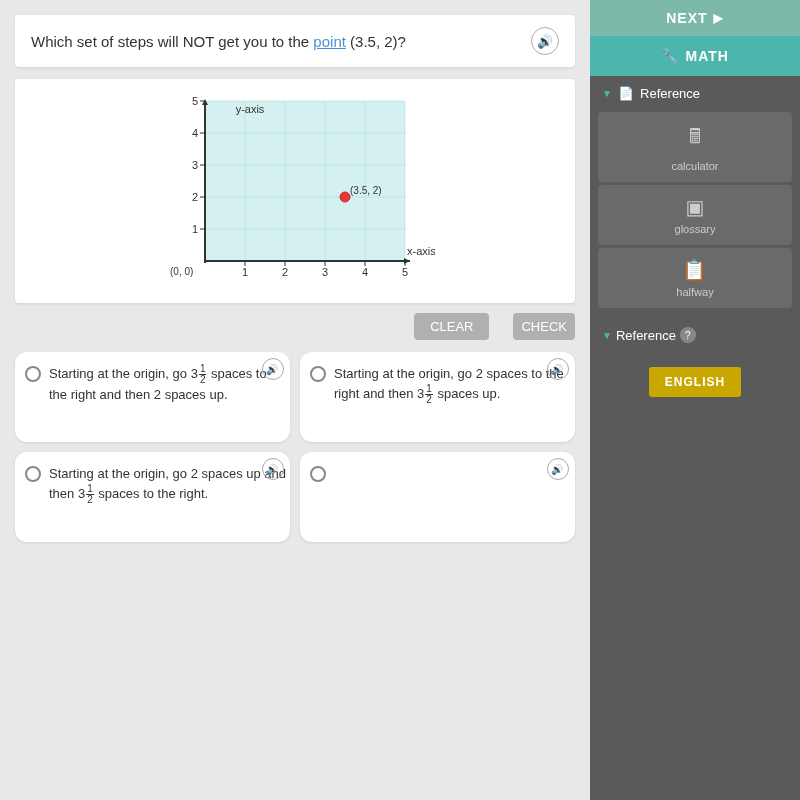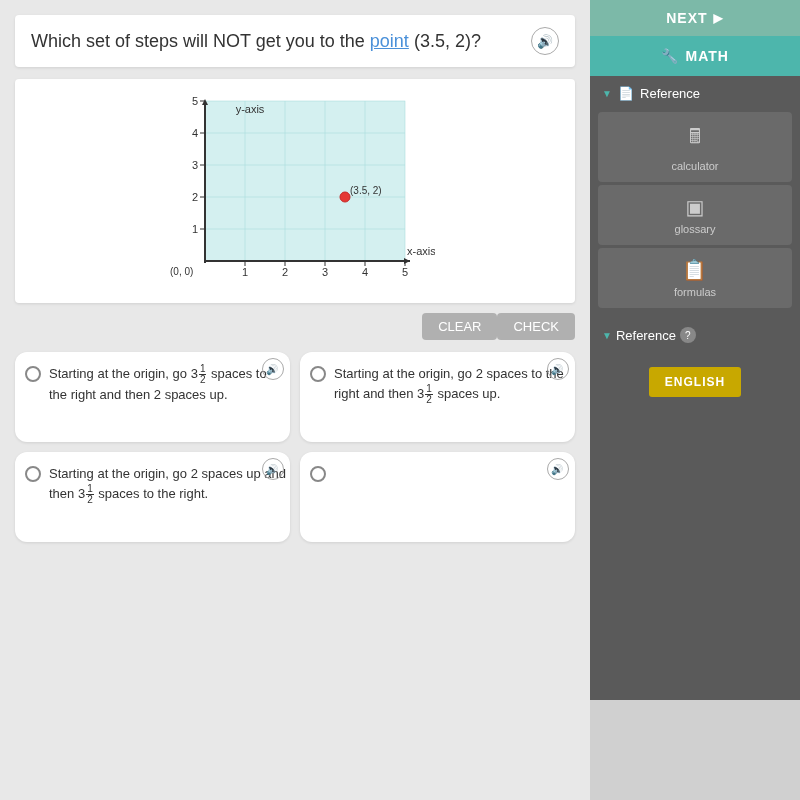--- a/index.html
+++ b/index.html
@@ -29,21 +29,21 @@
       border-radius: 4px;
       padding: 12px 16px;
       margin-bottom: 12px;
       display: flex;
       align-items: center;
       justify-content: space-between;
       box-shadow: 0 1px 3px rgba(0,0,0,0.1);
     }
 
     .question-text {
-      font-size: 18px;
+      font-size: 15px;
       color: #333;
       flex: 1;
     }
 
     .point-link {
       color: #4a90d9;
       text-decoration: underline;
     }
 
     .volume-btn-header {
@@ -81,40 +81,40 @@
     .graph-svg {
       position: absolute;
       top: 0;
       left: 0;
     }
 
     
     .action-buttons {
       display: flex;
       justify-content: flex-end;
-      gap: 0;
+      gap: 24px;
       margin-bottom: 12px;
     }
 
     .btn-clear {
       background: #b0b0b0;
       color: white;
       border: none;
       border-radius: 4px;
       padding: 6px 16px;
       font-size: 13px;
       cursor: pointer;
     }
 
     .btn-check {
       background: #b0b0b0;
       color: white;
       border: none;
       border-radius: 4px;
-      padding: 6px 16px;
+      padding: 6px 8px;
       font-size: 13px;
       cursor: pointer;
     }
 
     
     .options-grid {
       display: grid;
       grid-template-columns: 1fr 1fr;
       gap: 10px;
     }
@@ -165,21 +165,21 @@
       color: #555;
       font-size: 10px;
     }
 
     
     .sidebar {
       position: absolute;
       right: 0;
       top: 0;
       width: 210px;
-      height: 700px;
+      height: 800px;
       background: #5a5a5a;
       display: flex;
       flex-direction: column;
       align-items: stretch;
     }
 
     .next-btn {
       background: #7cb9a8;
       color: white;
       border: none;
@@ -476,21 +476,21 @@
       <span class="reference-item-label">calculator</span>
     </div>
 
     <div class="reference-item">
       <span class="reference-item-icon">▣</span>
       <span class="reference-item-label">glossary</span>
     </div>
 
     <div class="reference-item">
       <span class="reference-item-icon">📋</span>
-      <span class="reference-item-label">formulas</span>
+      <span class="reference-item-label">halfway</span>
     </div>
   </div>
 
   <div class="language-section">
     <div class="language-header">
       <span class="triangle-down">▼</span>
       <span>Reference</span>
       <span class="lang-question">?</span>
     </div>
     <button class="english-btn">ENGLISH</button>

